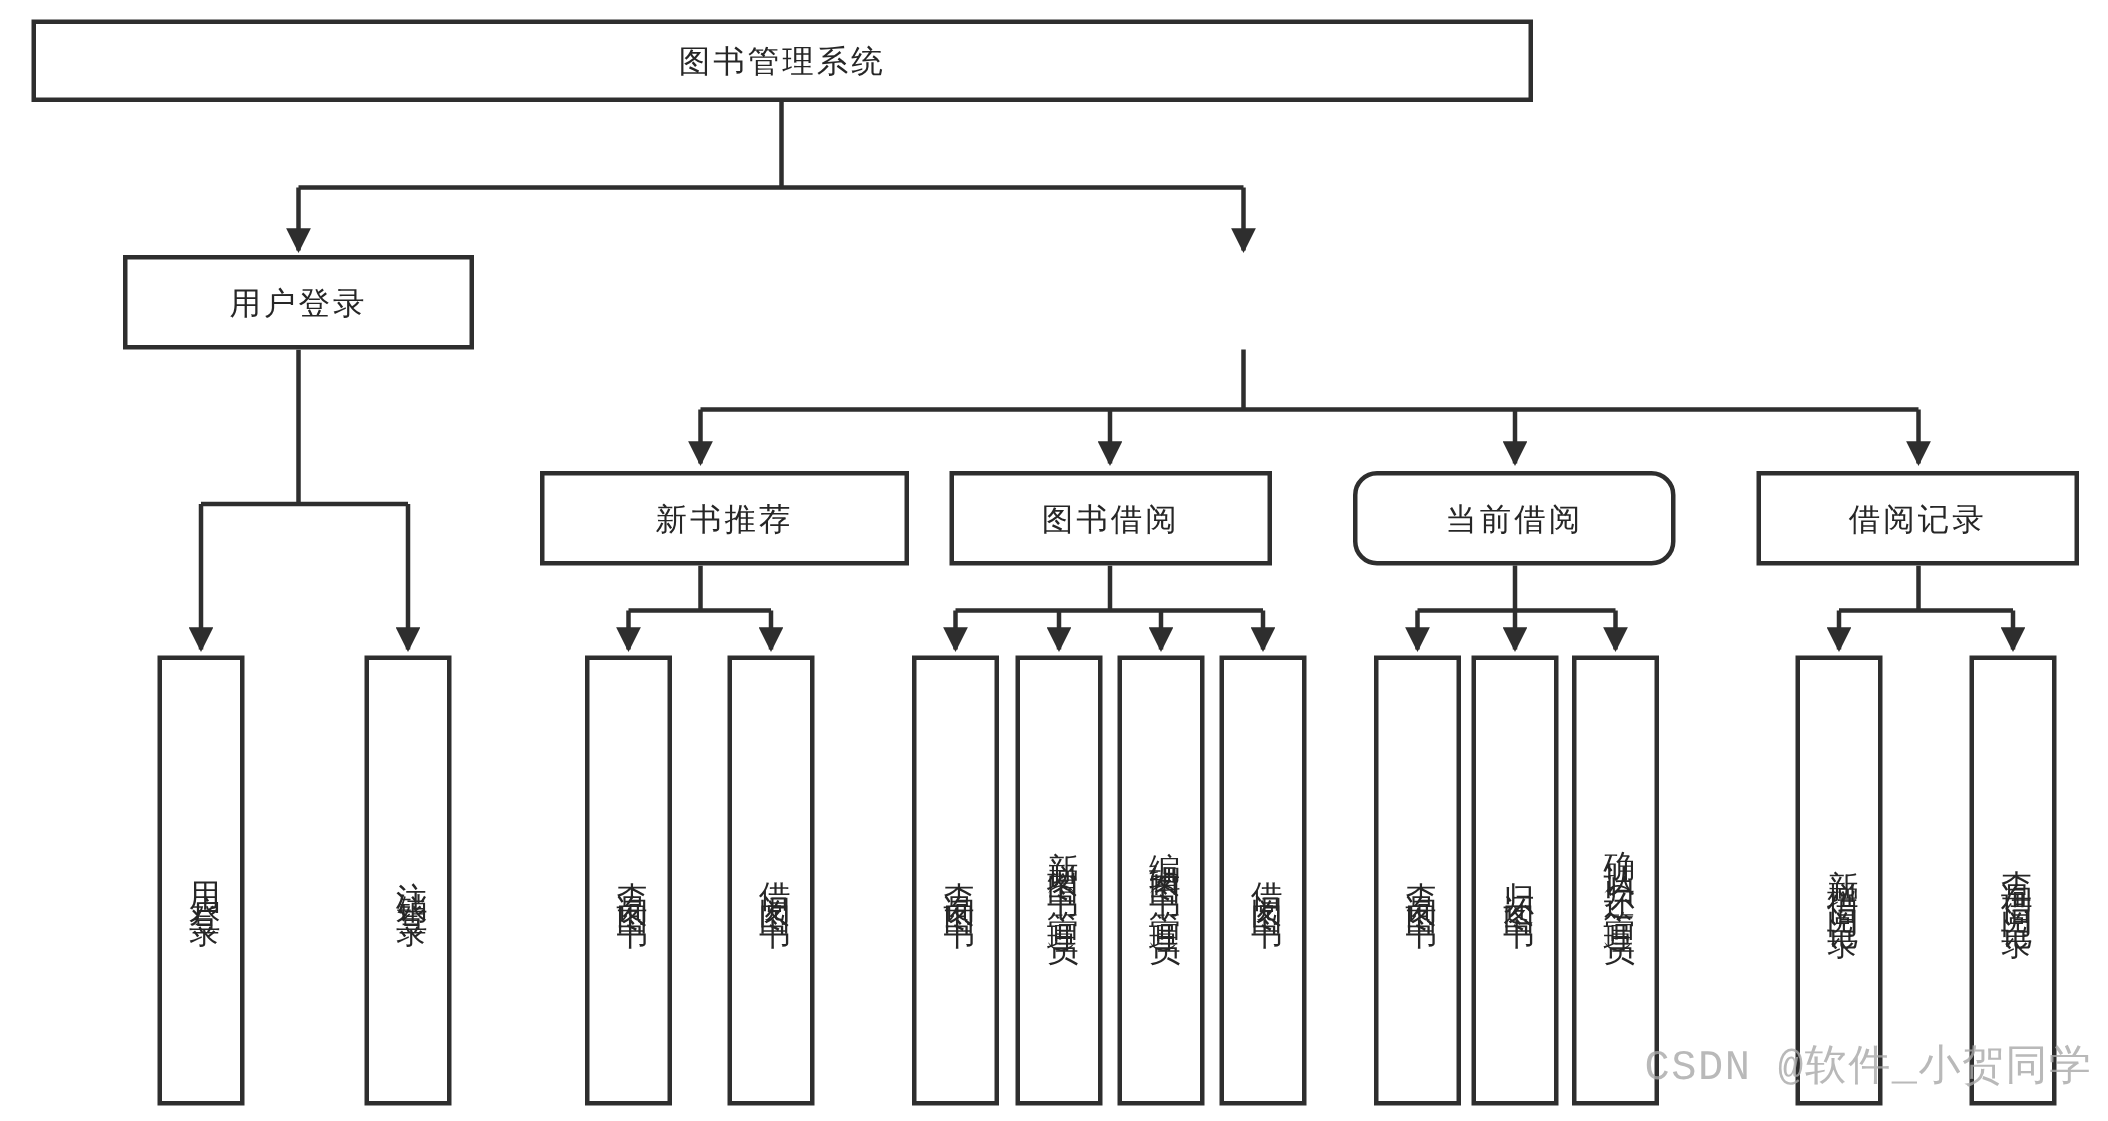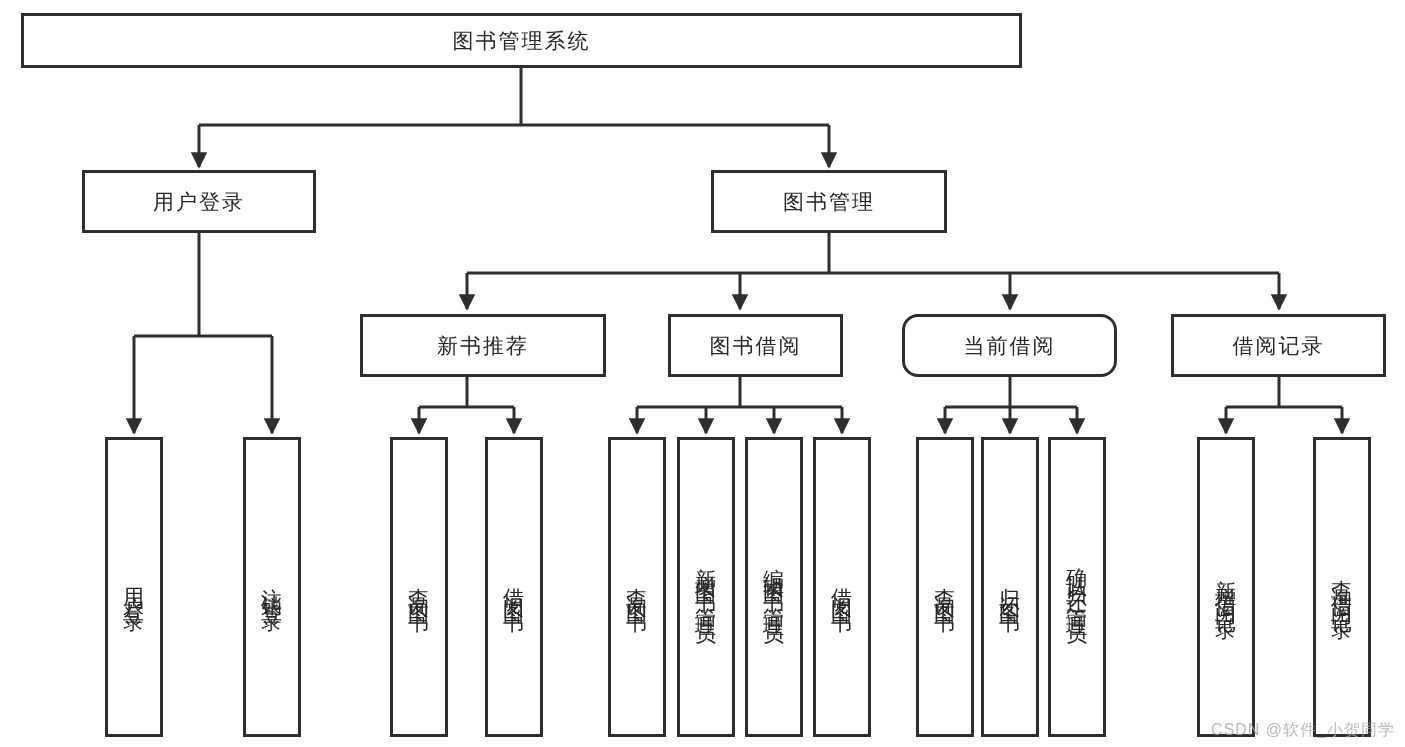--- a/index.html
+++ b/index.html
@@ -1,21 +1,21 @@
 <!DOCTYPE html>
 <html><head>
 <meta charset="utf-8">
 <style>
   html, body { margin: 0; padding: 0; background: #ffffff; }
   .canvas {
     position: relative;
     width: 1405px;
     height: 747px;
     background: #ffffff;
-    font-family: Liberation Sans, sans-serif;
+    font-family: Liberation Mono, monospace;
     color: #262626;
     overflow: hidden;
   }
   .connector-layer {
     position: absolute;
     left: 0; top: 0;
     width: 1405px; height: 747px;
     pointer-events: none;
   }
   .box {
@@ -35,22 +35,22 @@
     writing-mode: vertical-rl;
     text-orientation: mixed;
     font-size: 21px;
     letter-spacing: 8px;
     line-height: 1;
     white-space: nowrap;
   }
   .watermark {
     position: absolute;
     right: 10px;
-    bottom: 6px;
-    font-size: 16px;
+    bottom: 18px;
+    font-size: 28px;
     letter-spacing: 1px;
     color: rgba(168, 168, 168, 0.8);
     z-index: 3;
     white-space: nowrap;
   }
 </style>
 </head>
 <body>
 
 <div class="canvas">
@@ -94,24 +94,23 @@
 
       <path d="M1279 377 V407 M1226 407 H1342"></path>
       <path d="M1226 407 V433" marker-end="url(#arw)"></path>
       <path d="M1342 407 V433" marker-end="url(#arw)"></path>
     </g>
   </svg>
 
   <div class="box" style="left:21px; top:13px; width:1001px; height:55px;">图书管理系统</div>
 
   <div class="box" style="left:82px; top:170px; width:234px; height:63px;">用户登录</div>
-  <div class="box" style="left:711px; top:170px; width:236px; height:63px;">图书管理</div>
 
   <div class="box" style="left:360px; top:314px; width:246px; height:63px;">新书推荐</div>
-  <div class="box" style="left:668px; top:314px; width:175px; height:63px;">图书借阅</div>
+  <div class="box" style="left:633px; top:314px; width:215px; height:63px;">图书借阅</div>
   <div class="box" style="left:902px; top:314px; width:215px; height:63px;border-radius:16px;">当前借阅</div>
   <div class="box" style="left:1171px; top:314px; width:215px; height:63px;">借阅记录</div>
 
   <div class="box leaf" style="left:105px; top:437px; width:58px; height:300px;">
     <span class="vtext">用户登录</span>
   </div>
   <div class="box leaf" style="left:243px; top:437px; width:58px; height:300px;">
     <span class="vtext">注销登录</span>
   </div>
 

